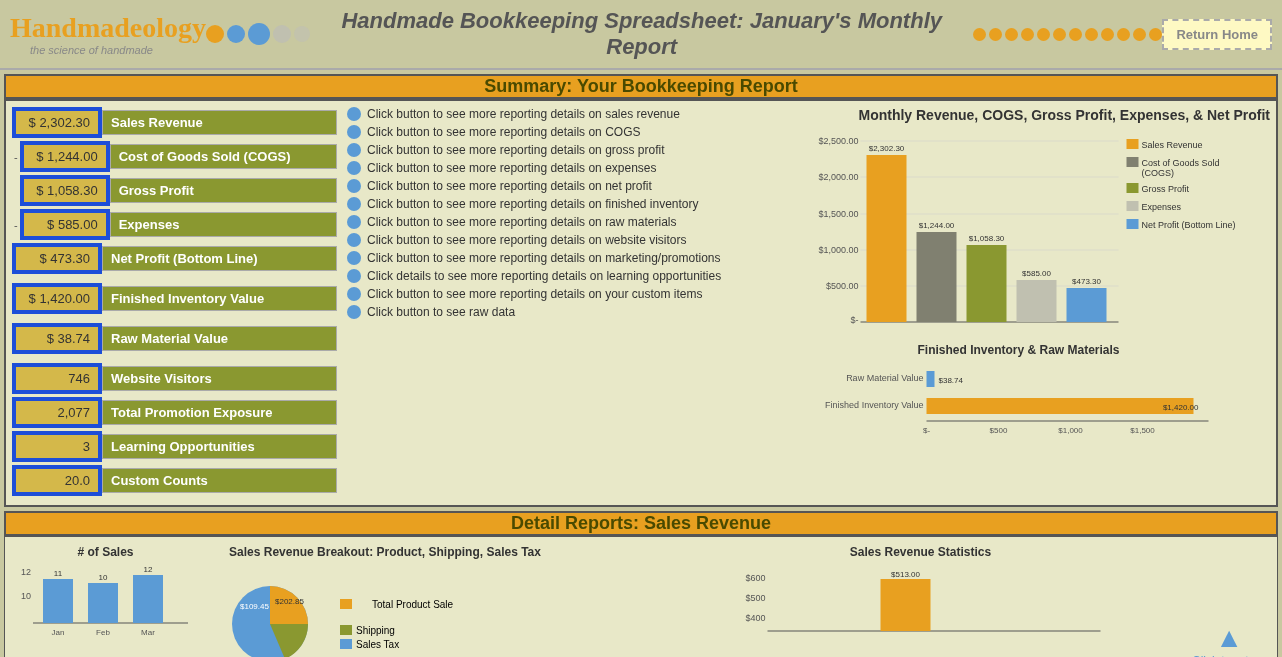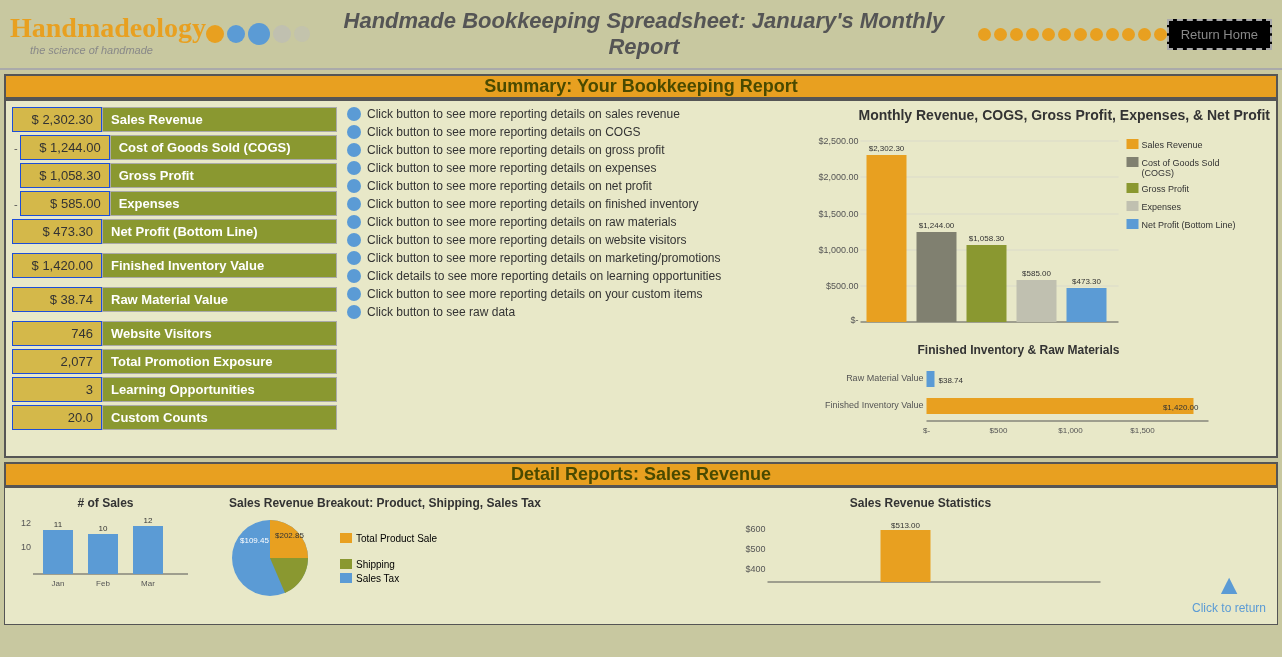--- a/index.html
+++ b/index.html
@@ -5,34 +5,34 @@
     * { box-sizing: border-box; margin: 0; padding: 0; }
     body { font-family: Arial, sans-serif; background: #c8c8a0; width: 1282px; min-height: 657px; overflow-x: hidden; }
 
     
     .header { display: flex; align-items: center; justify-content: flex-end; background: #c8c8a0; padding: 8px 10px; border-bottom: 2px solid #aaa; }
     .logo-area { display: flex; flex-direction: column; }
     .logo-main { font-size: 28px; font-weight: bold; color: #555; font-family: Georgia, serif; }
     .logo-main span { color: #e8a020; }
     .logo-sub { font-size: 11px; color: #888; font-style: italic; margin-left: 20px; }
     .header-title { font-size: 22px; font-style: italic; color: #555; font-weight: bold; flex: 1; text-align: center; }
-    .return-btn { border: 2px dashed #aaa; padding: 6px 12px; color: #888; font-size: 13px; text-align: center; cursor: pointer; background: #000000; }
+    .return-btn { border: 2px dashed #aaa; padding: 6px 12px; color: #888; font-size: 13px; text-align: center; cursor: pointer; background: #fef9c3; font-weight: bold; }
 
     
     .section-header { background: #e8a020; color: #4a4a00; font-size: 18px; font-weight: bold; text-align: center; border: 2px solid #555; }
     .main-content { background: #e8e8c8; border: 2px solid #555; margin: 0; }
 
     
     .summary-layout { display: flex; gap: 0; padding: 6px; }
     .left-table { flex: 0 0 325px; }
     .middle-section { flex: 0 0 430px; padding-left: 10px; }
     .right-chart { flex: 1; }
 
     .data-row { display: flex; align-items: center; margin-bottom: 3px; }
-    .data-value { background: #c8b040; color: #333; text-align: right; padding: 4px 8px; font-size: 13px; min-width: 90px; border: 1px solid #1d4ed8; }
+    .data-value { background: #c8b040; color: #333; text-align: right; padding: 4px 8px; font-size: 13px; min-width: 90px; border: 4px solid #1d4ed8; }
     .data-label { background: #8a9830; color: #fff; padding: 4px 8px; font-size: 13px; font-weight: bold; flex: 1; border: 1px solid #aaa; }
     .spacer-row { height: 6px; }
 
     
     .btn-list { list-style: none; }
     .btn-list li { display: flex; align-items: center; gap: 6px; margin-bottom: 4px; font-size: 12px; color: #333; }
     .btn-circle { width: 14px; height: 14px; border-radius: 50%; background: #5b9bd5; border: none; cursor: pointer; display: inline-block; flex-shrink: 0; }
 
     
     .chart-title { font-size: 14px; font-weight: bold; text-align: right; color: #333; margin-bottom: 6px; }
@@ -301,33 +301,33 @@
         <rect x="120" y="12" width="30" height="48" fill="#5b9bd5"></rect>
         <text x="135" y="9" text-anchor="middle" font-size="8" fill="#333">12</text>
 
         <text x="45" y="72" text-anchor="middle" font-size="8" fill="#555">Jan</text>
         <text x="90" y="72" text-anchor="middle" font-size="8" fill="#555">Feb</text>
         <text x="135" y="72" text-anchor="middle" font-size="8" fill="#555">Mar</text>
       </svg>
     </div>
 
     <div style="flex: 0 0 350px;">
-      <div style="font-size:12px; font-weight:bold; text-align:center; color:#333; margin-bottom:3px;">Sales Revenue Breakout:  Product, Shipping, Sales Tax</div>
+      <div style="font-size:12px; font-weight:bold; text-align:center; color:#333; margin-bottom:20px;">Sales Revenue Breakout:  Product, Shipping, Sales Tax</div>
       <div style="display:flex; align-items:center; gap:10px;">
         <svg width="120" height="90" viewBox="0 0 120 90">
 
           <circle cx="60" cy="45" r="38" fill="#5b9bd5"></circle>
 
           <path d="M60,45 L60,7 A38,38 0 0,1 98,45 Z" fill="#e8a020"></path>
           <path d="M60,45 L98,45 A38,38 0 0,1 75,80 Z" fill="#8a9830"></path>
           <text x="30" y="30" font-size="8" fill="#fff">$109.45</text>
           <text x="65" y="25" font-size="8" fill="#333">$202.85</text>
         </svg>
         <div style="font-size:10px;">
-          <div style="display:flex;align-items:center;gap:4px;margin-bottom:15px;">
+          <div style="display:flex;align-items:center;gap:20px;margin-bottom:15px;">
               <span style="width:12px;height:10px;background:#e8a020;display:inline-block;"></span>
               <span>Total Product Sale</span>
             </div>
           <div style="display:flex;align-items:center;gap:4px;margin-bottom:3px;">
               <span style="width:12px;height:10px;background:#8a9830;display:inline-block;"></span>
               <span>Shipping</span>
             </div>
           <div style="display:flex;align-items:center;gap:4px;">
               <span style="width:12px;height:10px;background:#5b9bd5;display:inline-block;"></span>
               <span>Sales Tax</span>

